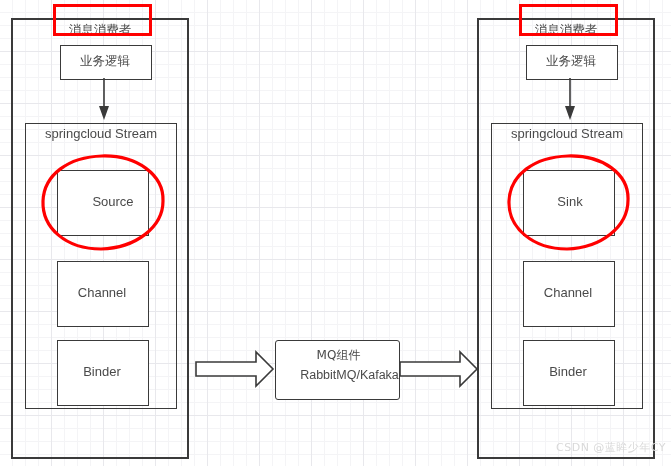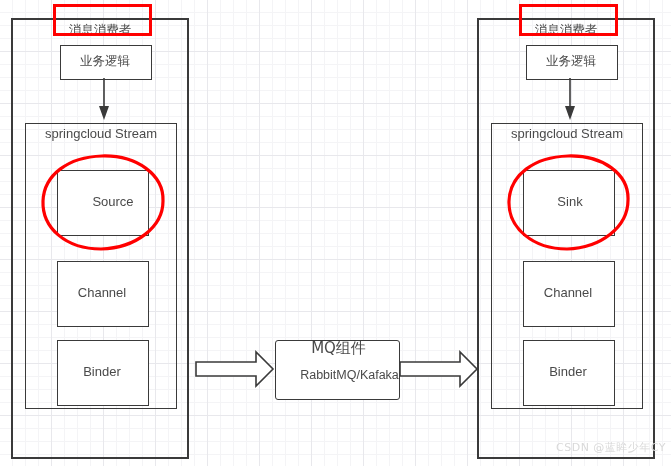--- a/index.html
+++ b/index.html
@@ -116,21 +116,21 @@
   <div class="small-box" style="position:absolute; left:523px; top:261px; width:90px; height:64px;"></div>
   <div class="center-text" style="left:523px; top:261px; width:90px; height:64px;">Channel</div>
 
   <div class="small-box" style="position:absolute; left:523px; top:340px; width:90px; height:64px;"></div>
   <div class="center-text" style="left:523px; top:340px; width:90px; height:64px;">Binder</div>
 
   <div class="red-hl" style="left:519px; top:4px; width:99px; height:32px;"></div>
 
   <div style="position:absolute; left:275px; top:340px; width:123px; height:58px;
               border:1.6px solid #3a3a3a; border-radius:3px; background:#ffffff;"></div>
-  <div class="center-text" style="left:275px; top:340px; width:127px; height:18px; font-size:15px; font-family:'DejaVu Sans', sans-serif;">MQ组件</div>
+  <div class="center-text" style="left:275px; top:347px; width:127px; height:18px; font-size:12px; font-family:'DejaVu Sans', sans-serif;">MQ组件</div>
   <div class="center-text" style="left:288px; top:366px; width:123px; height:18px; font-size:12.5px; font-family:'Liberation Sans', sans-serif;">RabbitMQ/Kafaka</div>
 
   <svg class="overlay" viewBox="0 0 671 466">
 
     <g>
       <line x1="104" y1="78" x2="104" y2="110" stroke="#3a3a3a" stroke-width="1.6"></line>
       <polygon points="104,120 99,106 109,106" fill="#3a3a3a"></polygon>
     </g>
 
     <g>

